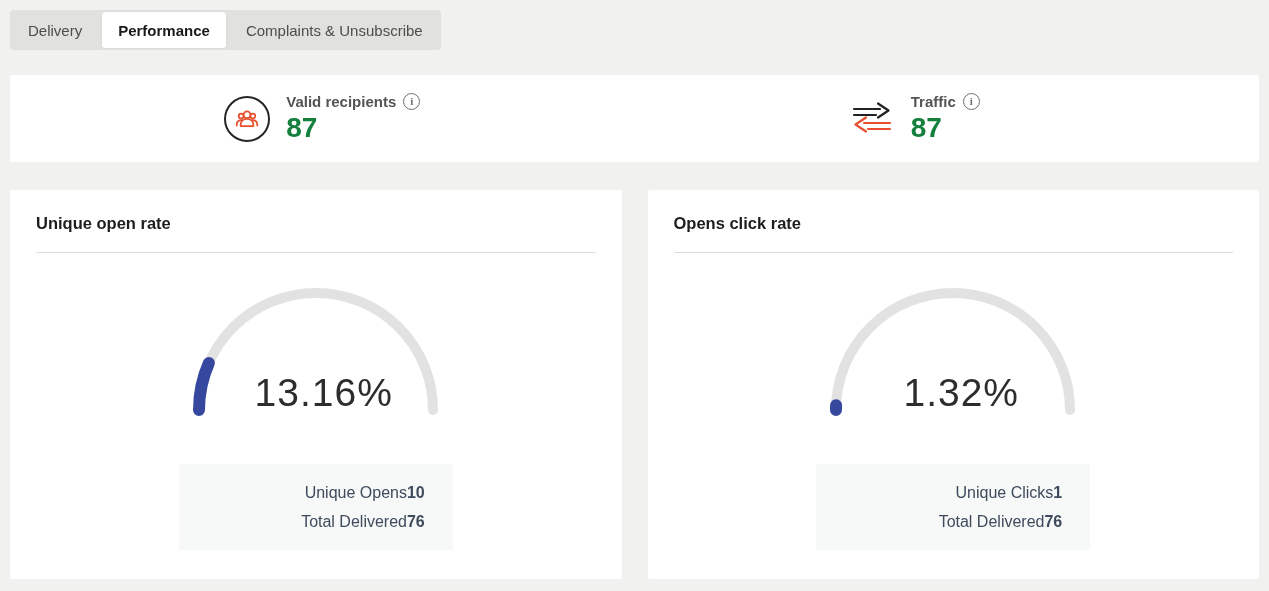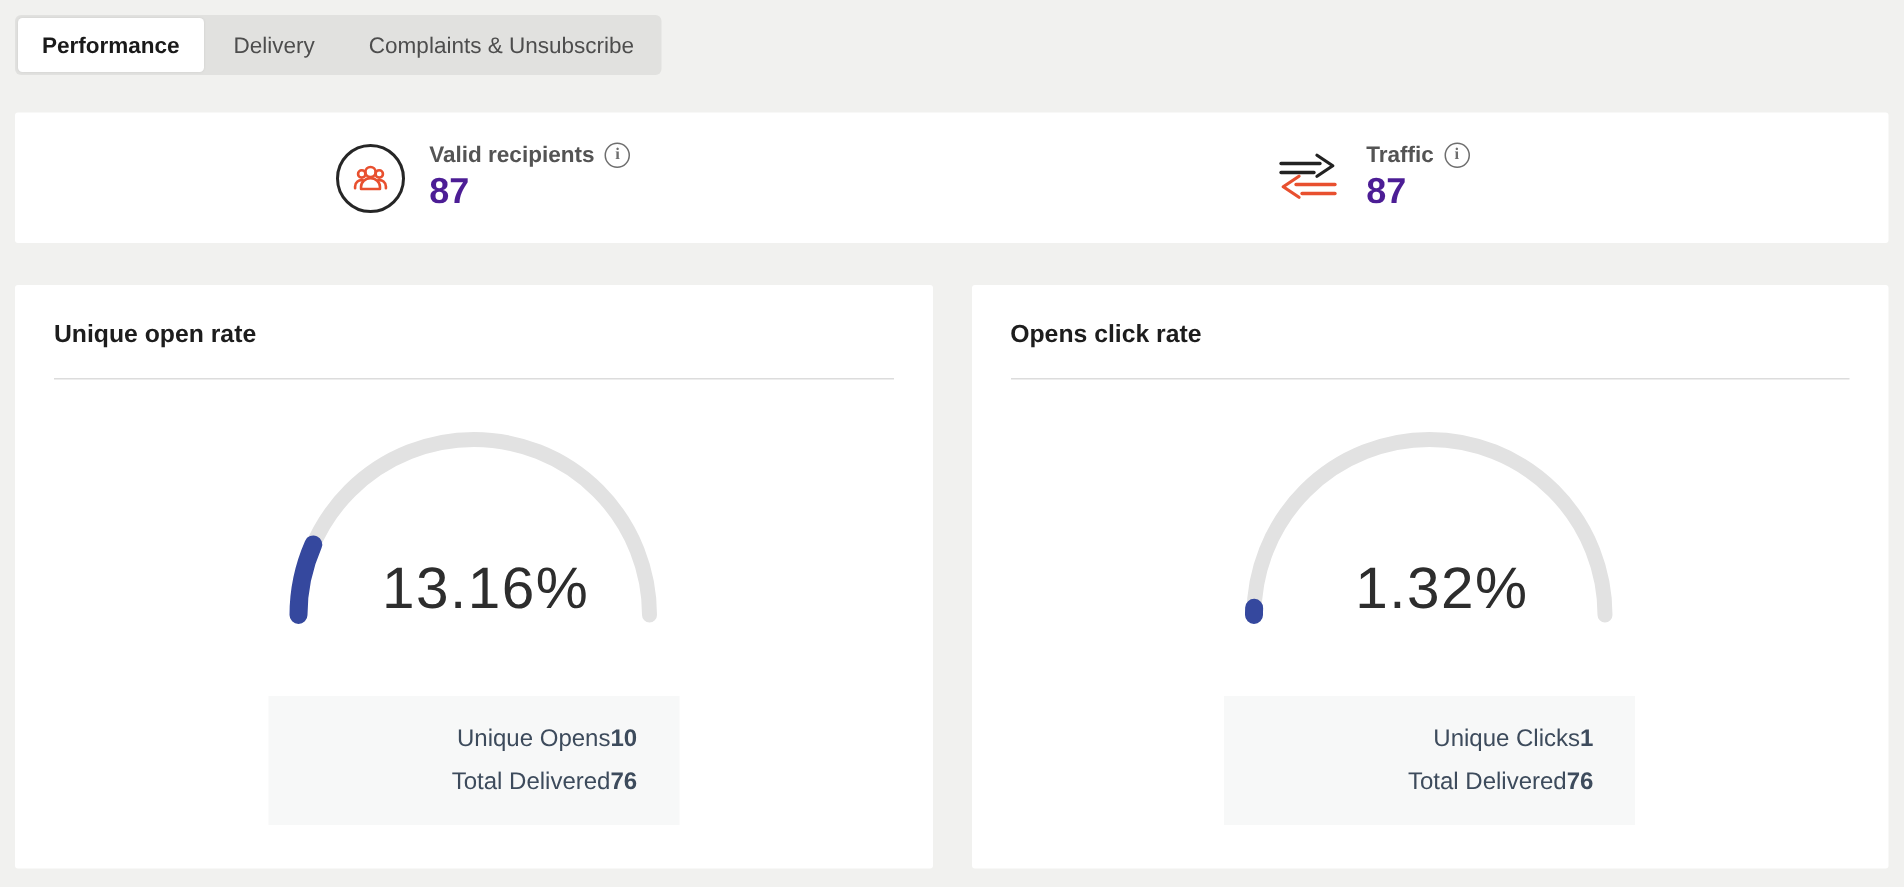--- a/index.html
+++ b/index.html
@@ -81,22 +81,22 @@
     border-radius: 50%;
     color: #6e6e6e;
     font-size: 11px;
     line-height: 14px;
     text-align: center;
     font-family: "Liberation Serif", serif;
     cursor: pointer;
     flex: none;
   }
   .stat-value {
-    font-size: 24px;
-    color: #4c1d95;
+    font-size: 28px;
+    color: #15803d;
     margin-top: 2px;
   }
 
   
   .cards-row {
     display: flex;
     gap: 26px;
     margin-top: 28px;
   }
   .gauge-card {
@@ -154,22 +154,22 @@
   }
   .detail-row .val { font-weight: bold; }
 </style>
 </head>
 <body>
 
 <div class="page">
 
   
   <div class="tabbar">
+    <div class="tab">Delivery</div>
     <div class="tab active">Performance</div>
-    <div class="tab">Delivery</div>
     <div class="tab">Complaints &amp; Unsubscribe</div>
   </div>
 
   
   <div class="stats-card">
     <div class="stat-half">
       <div class="stat-item">
         <div class="stat-icon-circle">
           <svg width="28" height="28" viewBox="0 0 24 24" fill="none" stroke="#e8502f" stroke-width="1.5" stroke-linecap="round" stroke-linejoin="round">
             <circle cx="7" cy="9.4" r="2.1"></circle>

